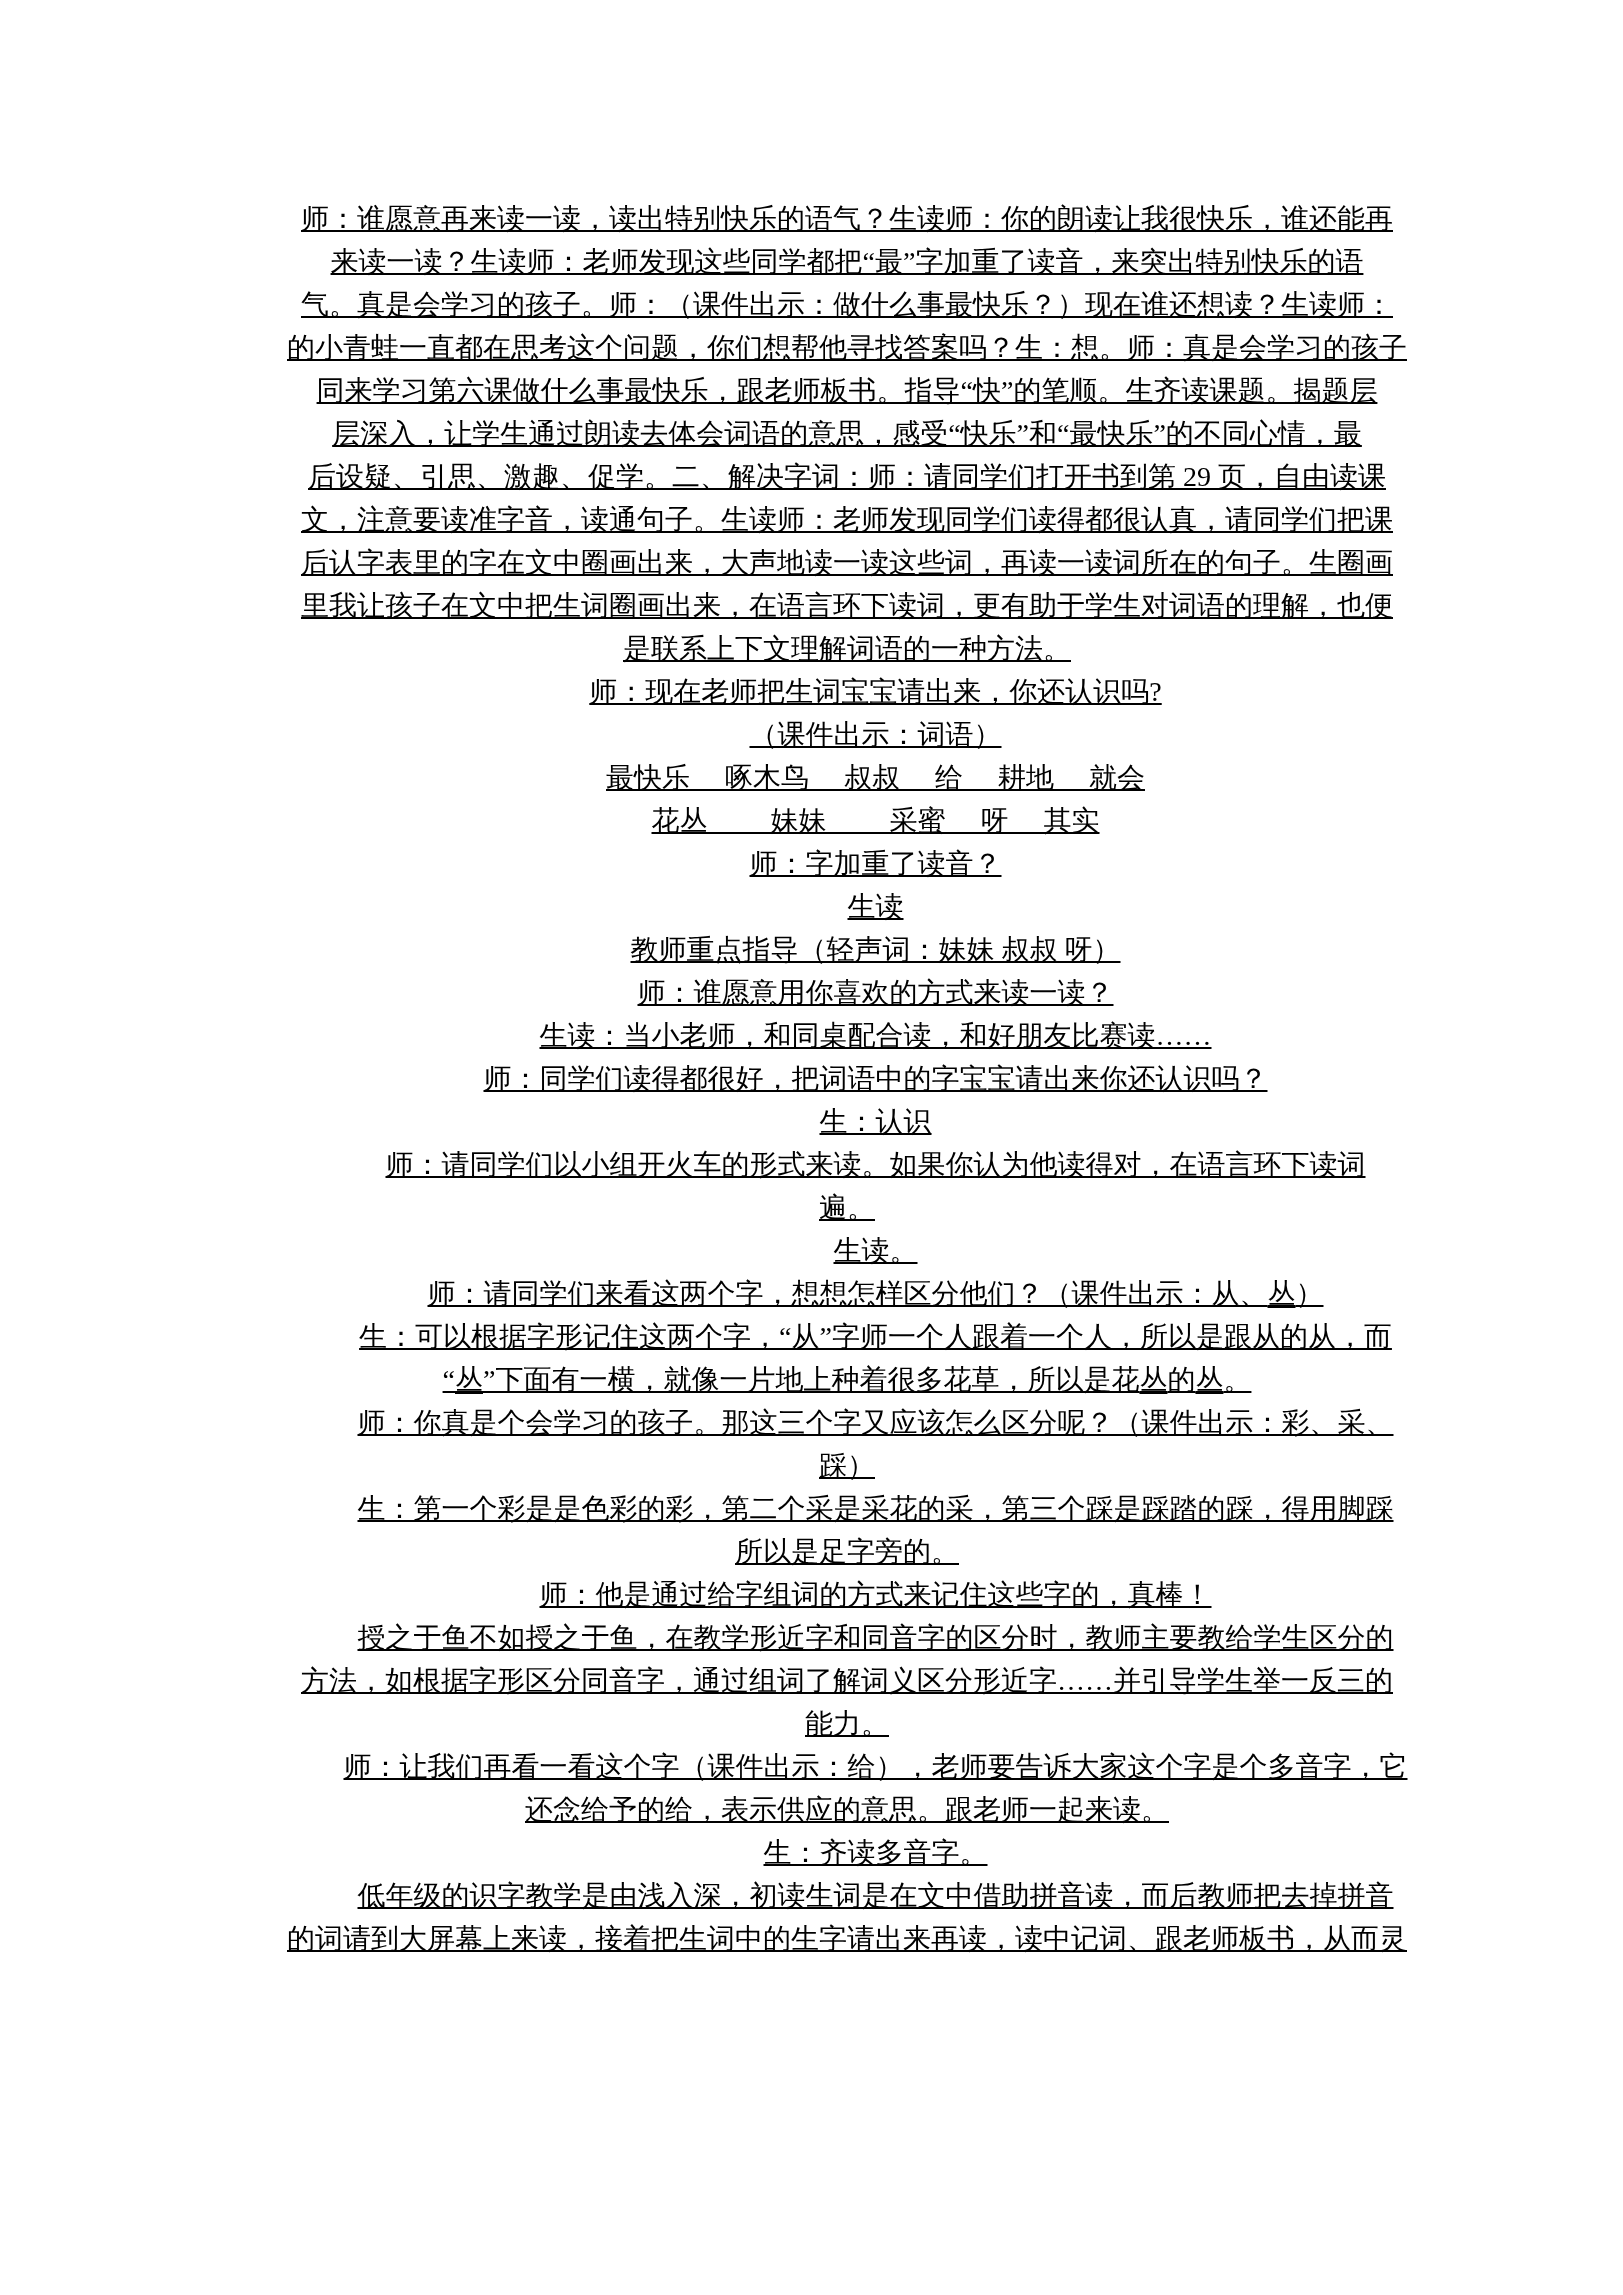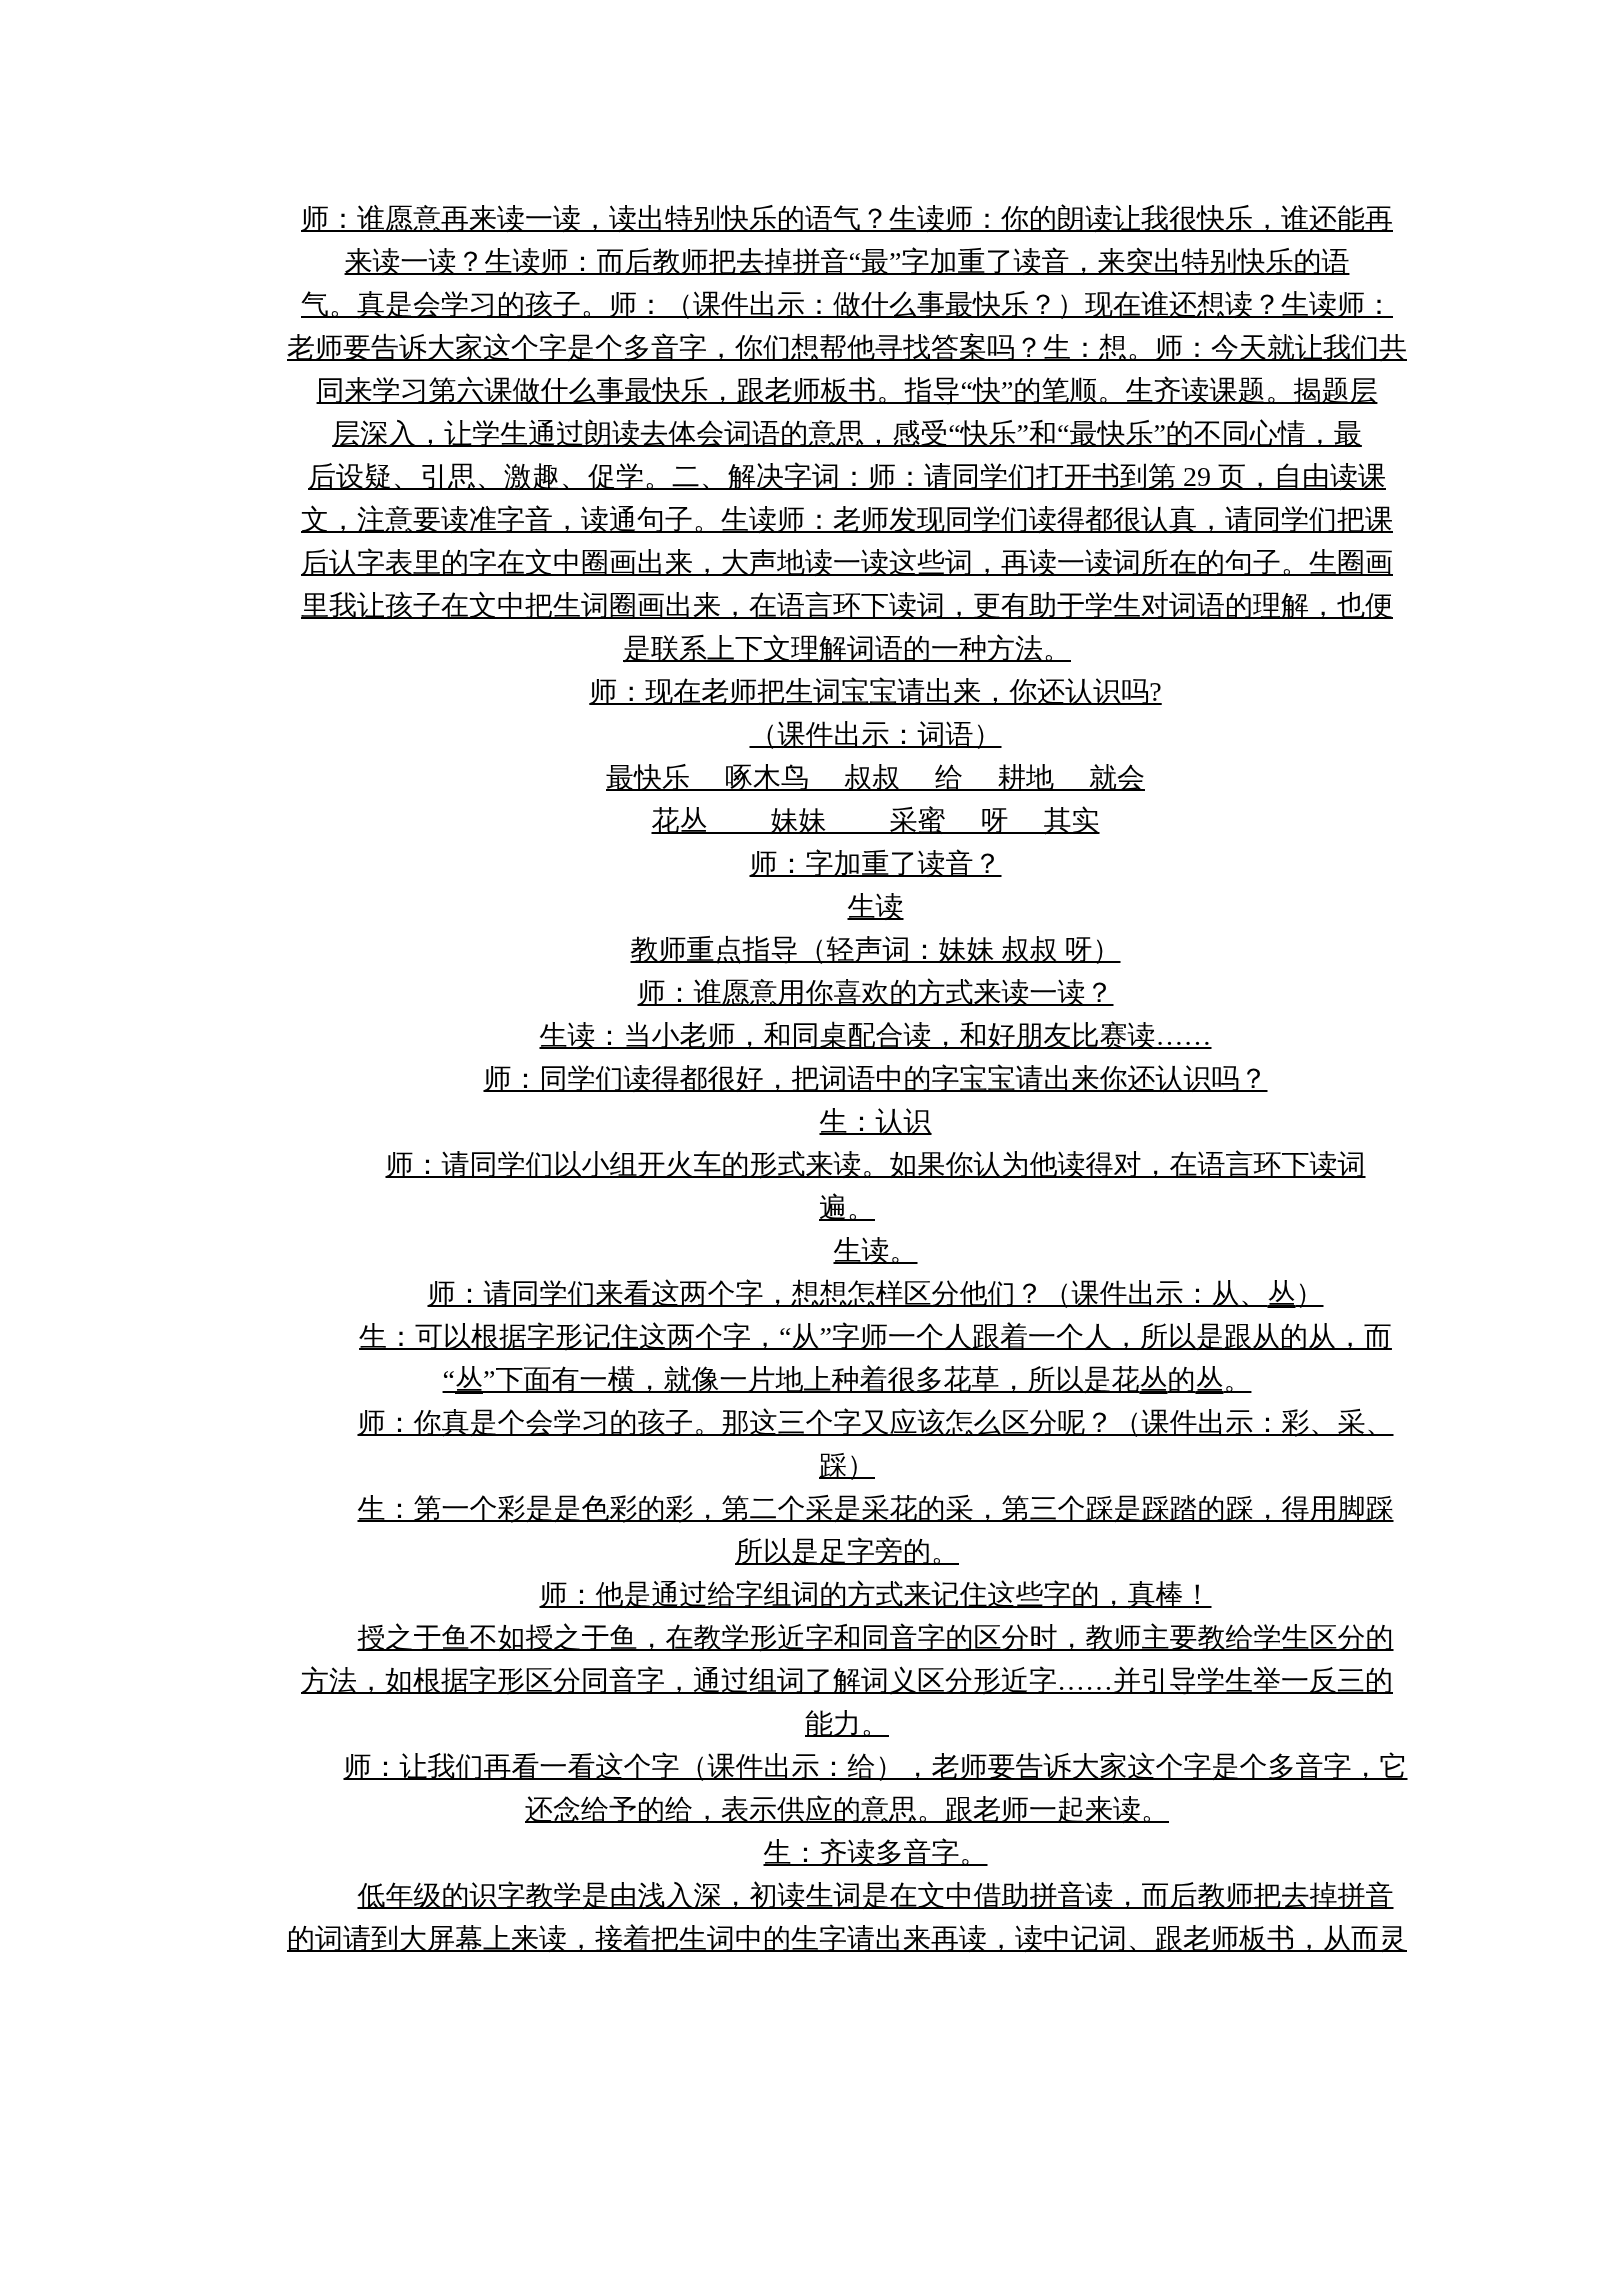--- a/index.html
+++ b/index.html
@@ -46,23 +46,23 @@
     text-decoration: underline;
     text-underline-offset: 3.4px;
   }
 </style>
 </head>
 <body style="background: rgb(255, 255, 255);">
 
 <div class="page">
   <div class="page-text" style="color: rgb(0, 0, 0);">
       <p class="line">师：谁愿意再来读一读，读出特别快乐的语气？生读师：你的朗读让我很快乐，谁还能再</p>
-      <p class="line">来读一读？生读师：而后教师把去掉拼音“最”字加重了读音，来突出特别快乐的语</p>
+      <p class="line">来读一读？生读师：老师发现这些同学都把“最”字加重了读音，来突出特别快乐的语</p>
       <p class="line">气。真是会学习的孩子。师：（课件出示：做什么事最快乐？）现在谁还想读？生读师：</p>
-      <p class="line">老师要告诉大家这个字是个多音字，你们想帮他寻找答案吗？生：想。师：今天就让我们共</p>
+      <p class="line">的小青蛙一直都在思考这个问题，你们想帮他寻找答案吗？生：想。师：真是会学习的孩子</p>
       <p class="line">同来学习第六课做什么事最快乐，跟老师板书。指导“快”的笔顺。生齐读课题。揭题层</p>
       <p class="line">层深入，让学生通过朗读去体会词语的意思，感受“快乐”和“最快乐”的不同心情，最</p>
       <p class="line">后设疑、引思、激趣、促学。二、解决字词：师：请同学们打开书到第 29 页，自由读课</p>
       <p class="line">文，注意要读准字音，读通句子。生读师：老师发现同学们读得都很认真，请同学们把课</p>
       <p class="line">后认字表里的字在文中圈画出来，大声地读一读这些词，再读一读词所在的句子。生圈画</p>
       <p class="line">里我让孩子在文中把生词圈画出来，在语言环下读词，更有助于学生对词语的理解，也便</p>
       <p class="line">是联系上下文理解词语的一种方法。</p>
       <p class="line indent">师：现在老师把生词宝宝请出来，你还认识吗?</p>
       <p class="line indent">（课件出示：词语）</p>
       <p class="line indent">最快乐　 啄木鸟　 叔叔　 给　 耕地　 就会</p>

